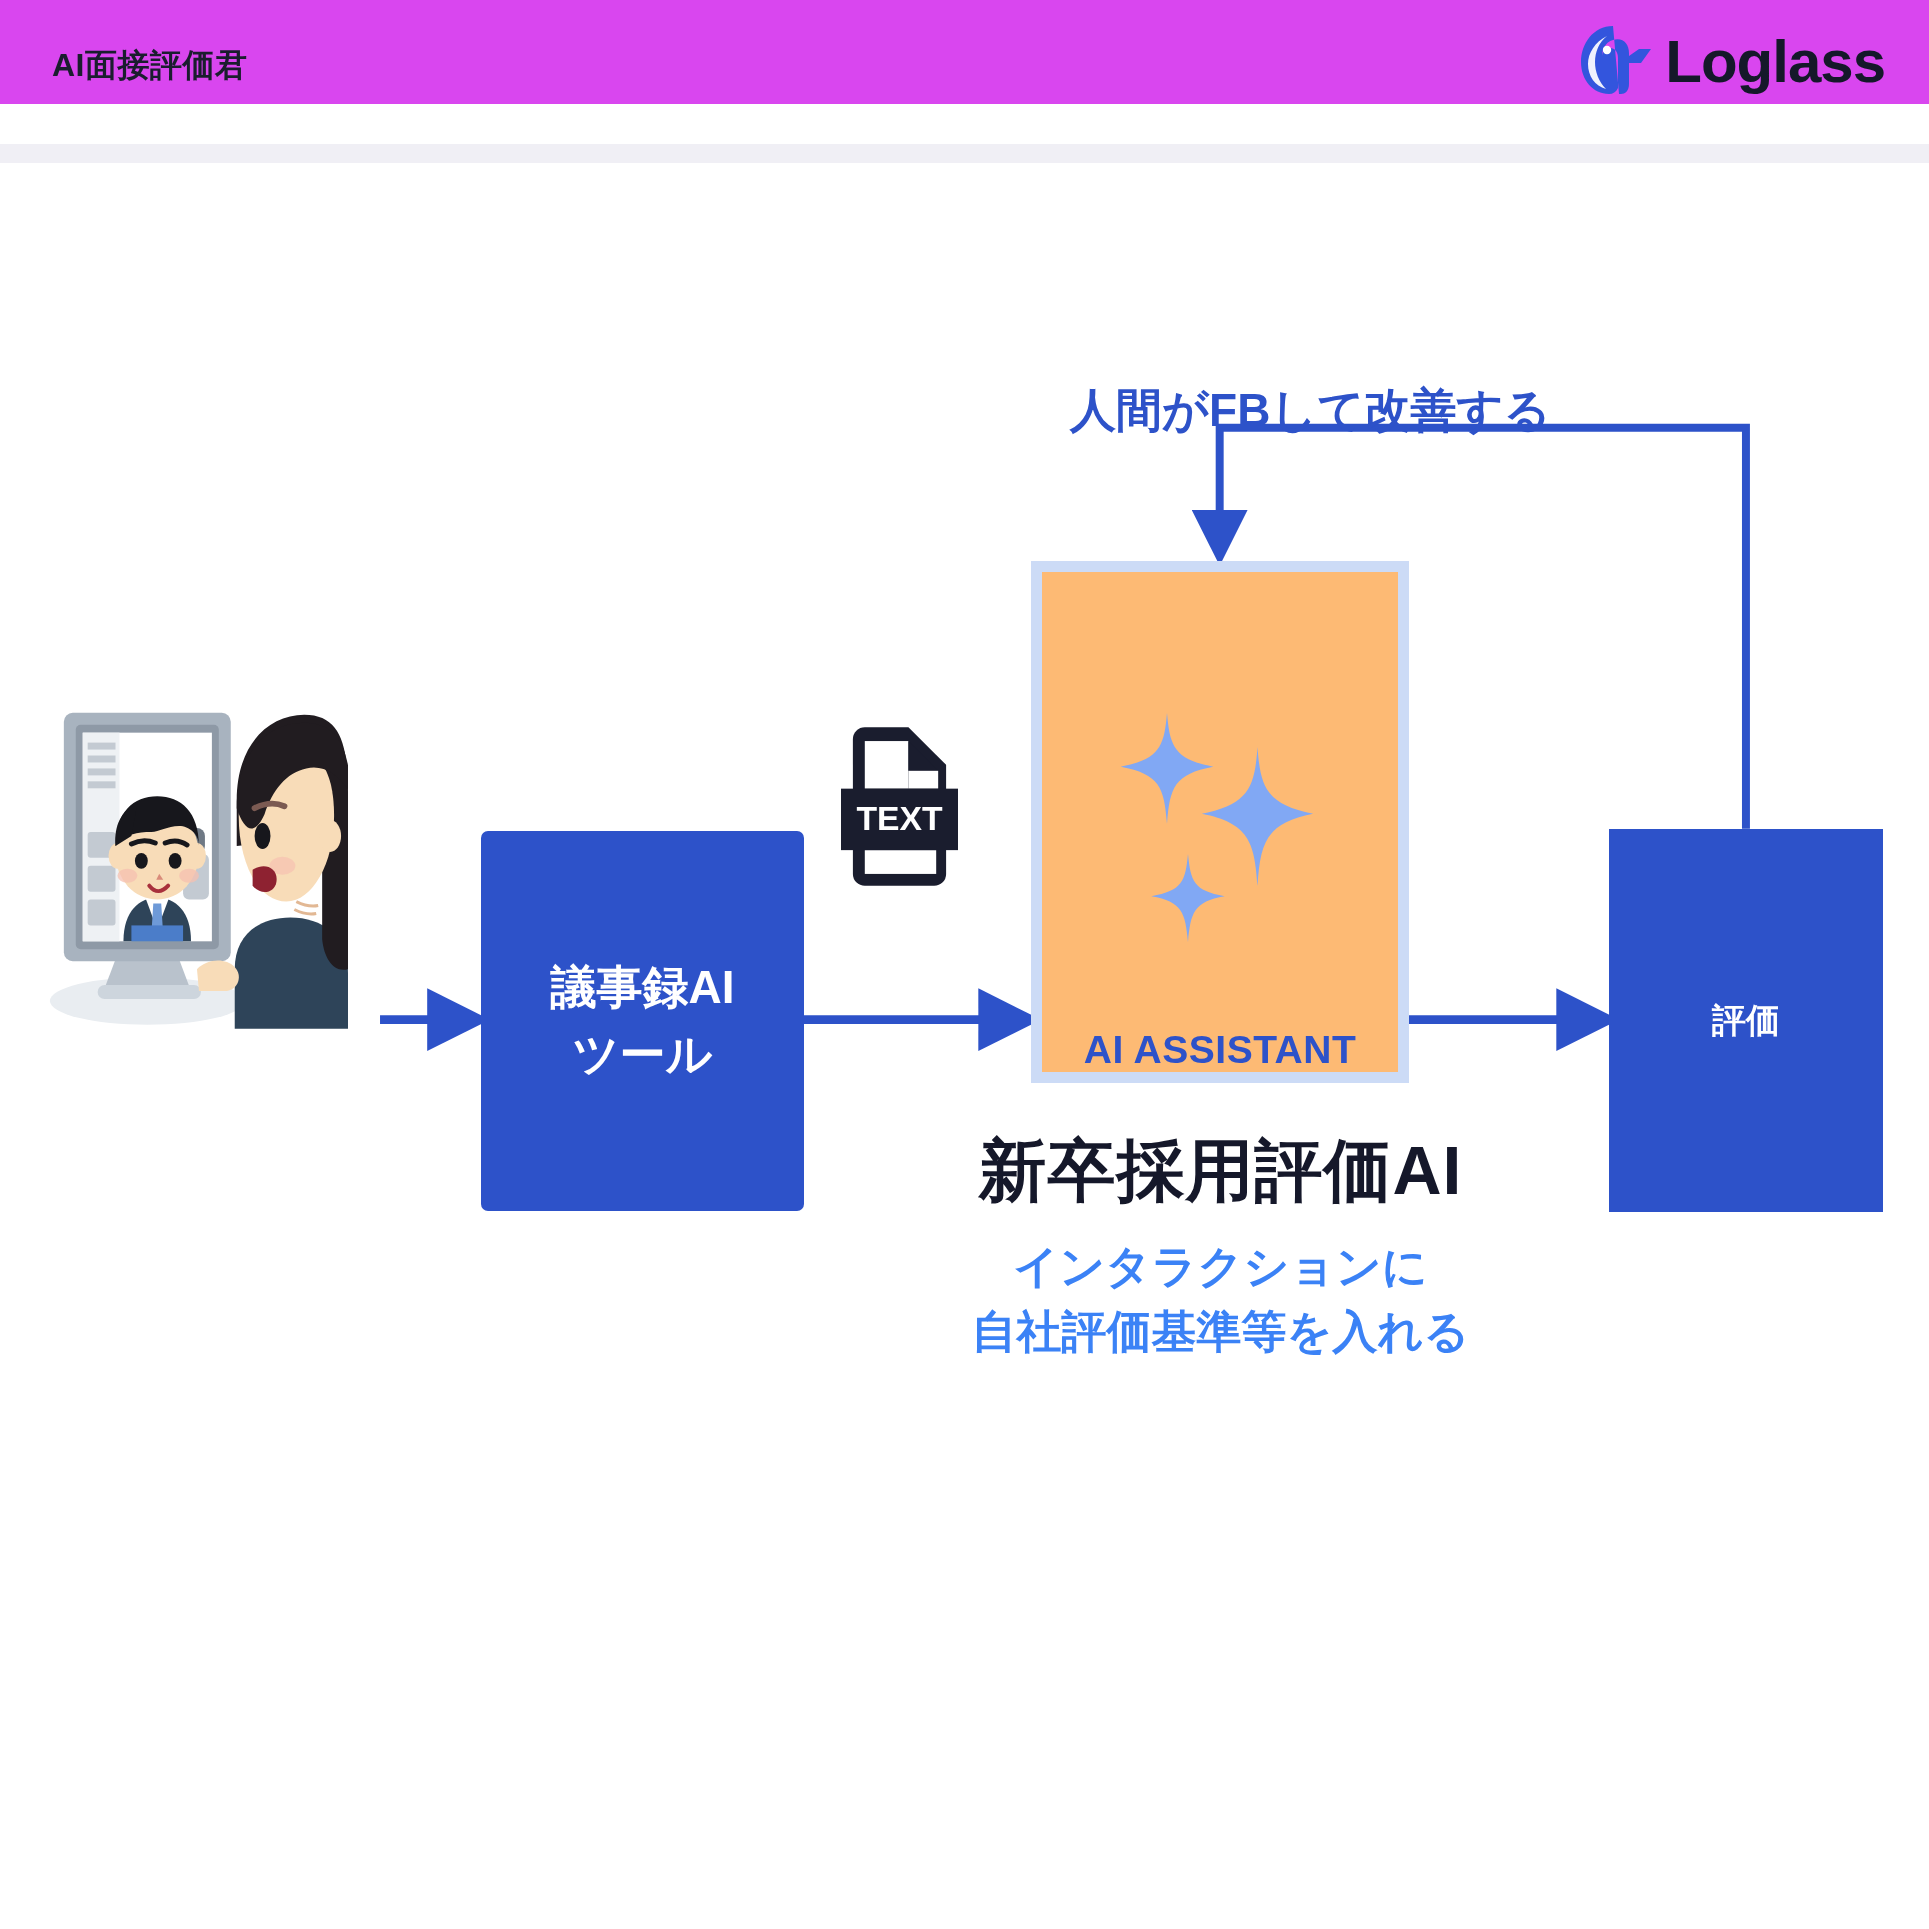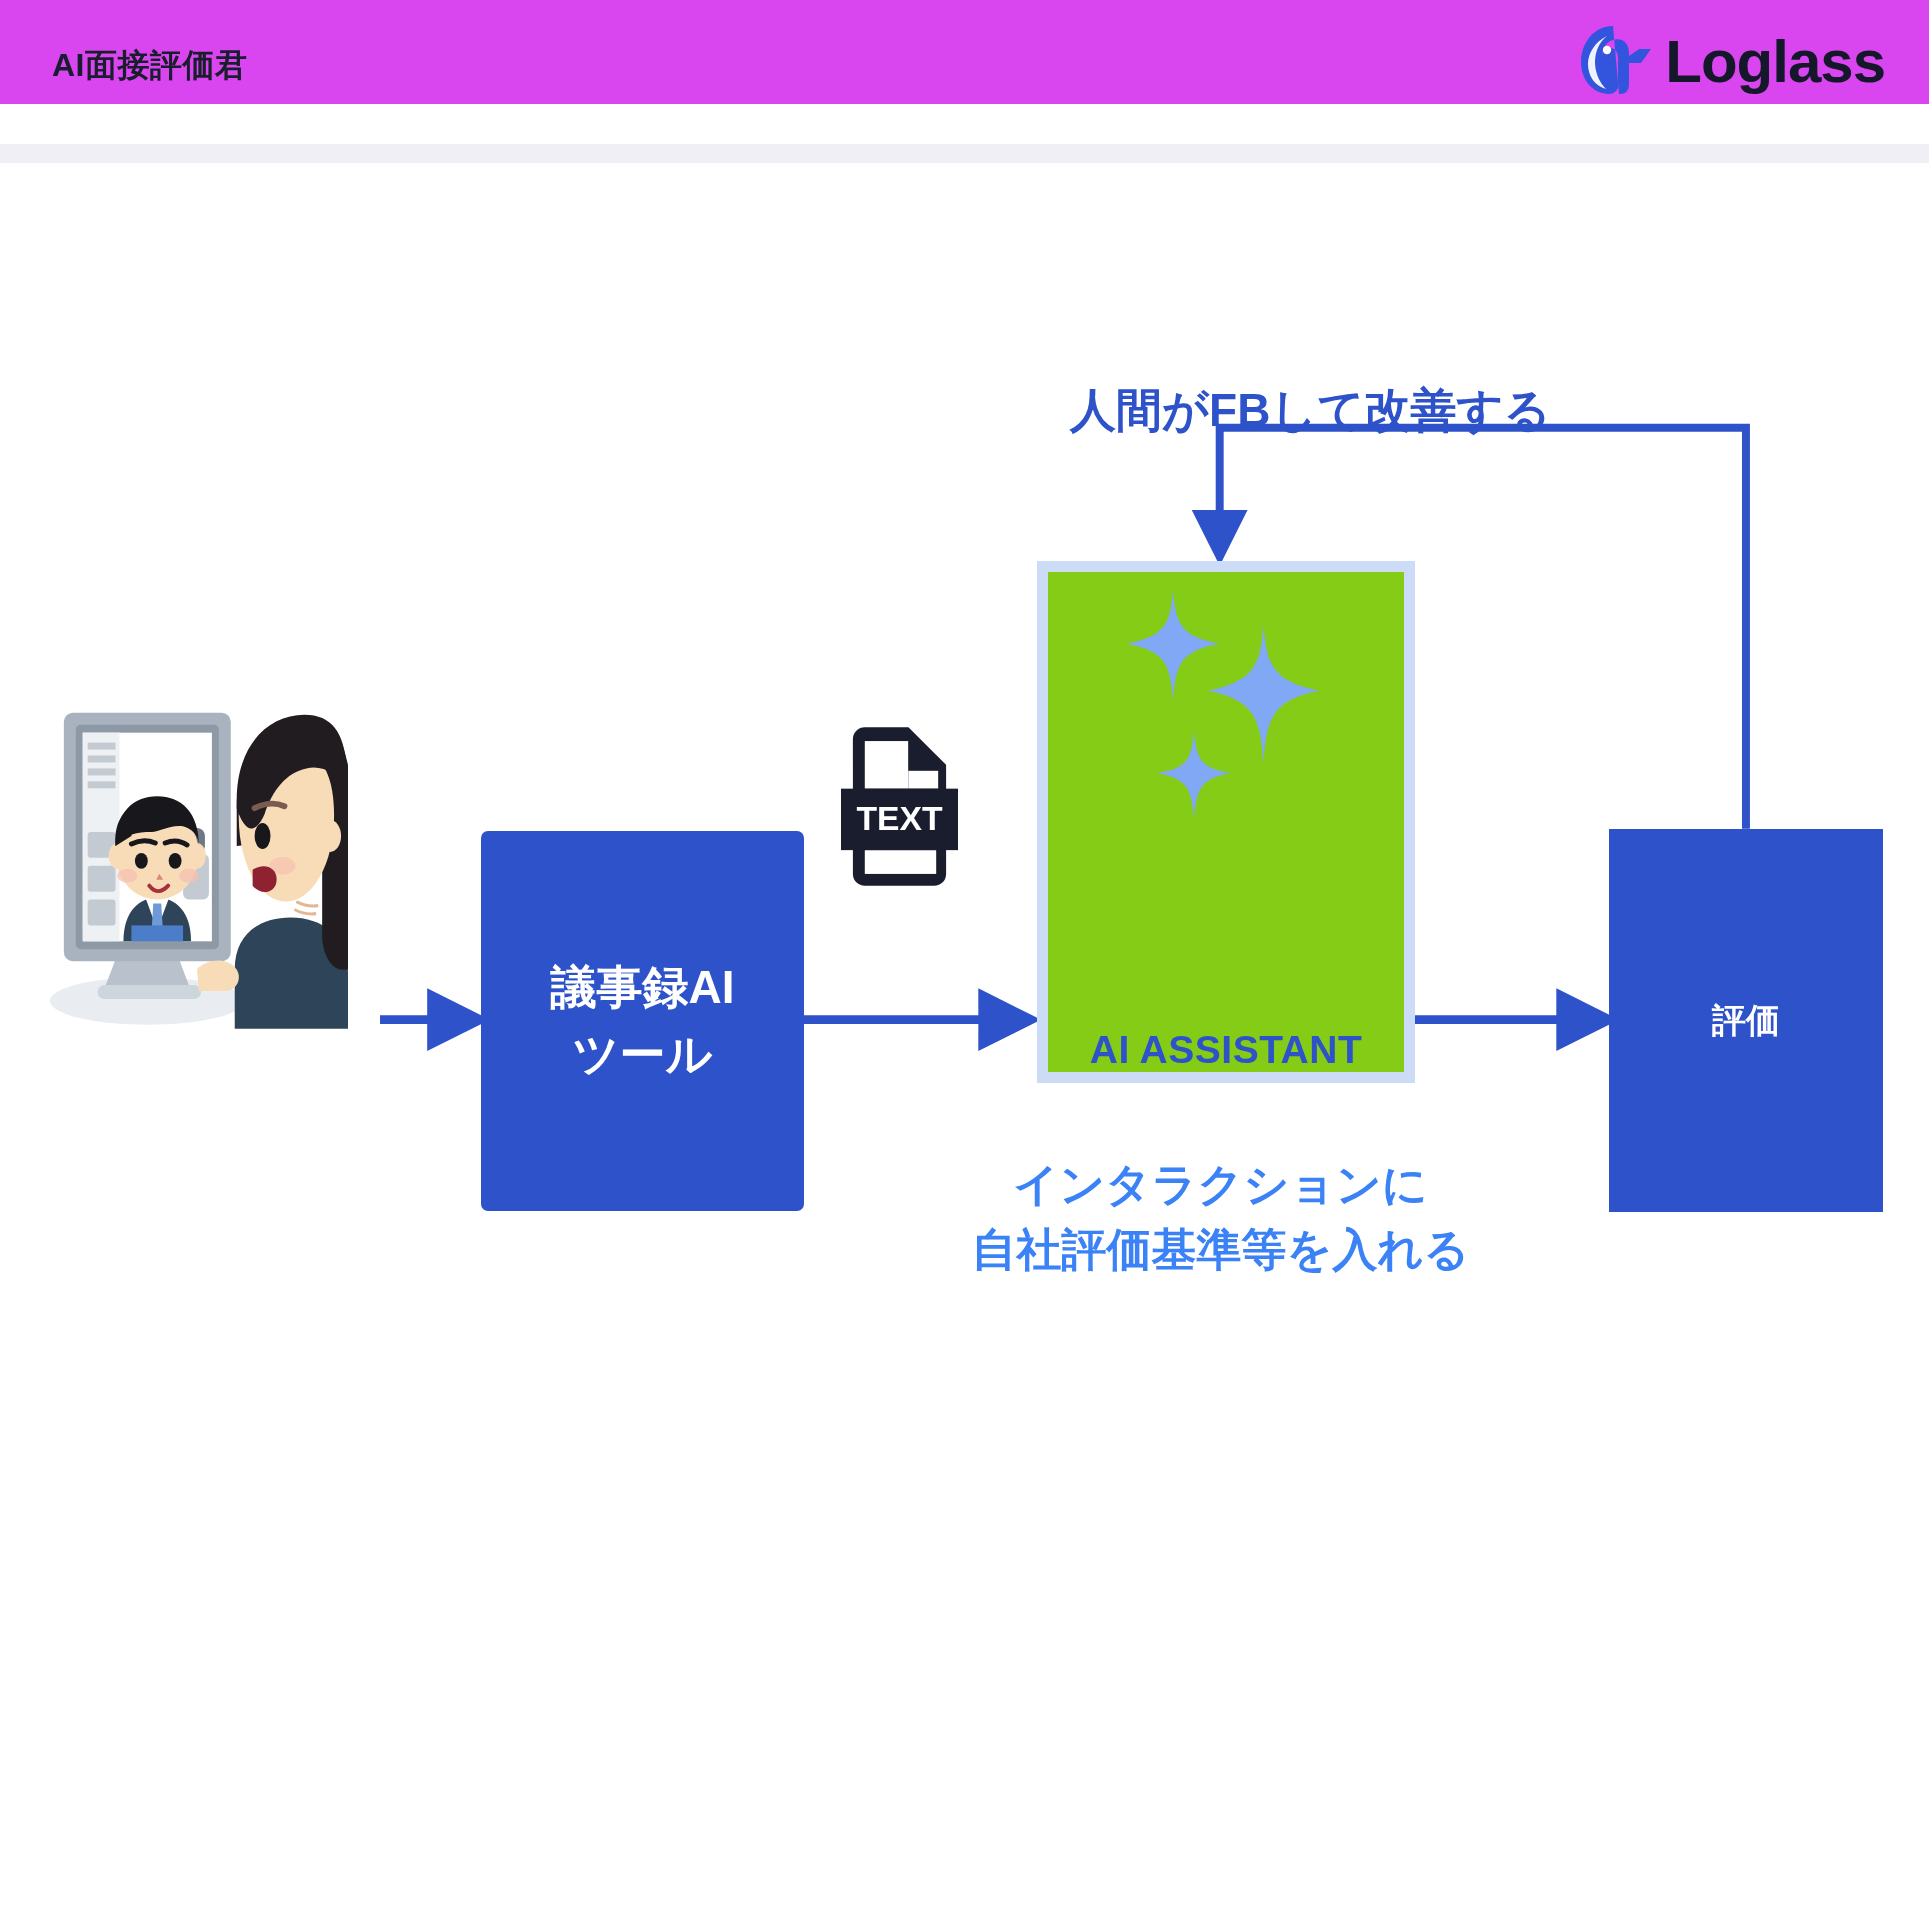--- a/index.html
+++ b/index.html
@@ -125,28 +125,27 @@
     font-size: 34px;
   }
 
   
   #ai-assistant-card {
     position: absolute;
     left: 1031px;
     top: 398px;
     width: 378px;
     height: 522px;
-    background: #84cc16;
+    background: #fdba74;
     border: 11px solid #ccdbf6;
     box-sizing: border-box;
     display: flex;
     flex-direction: column;
     align-items: center;
-    justify-content: space-between;
-    margin-left: 6px;
+    justify-content: flex-end;
   }
   #sparkle-cluster {
     position: relative;
     width: 259px;
     height: 269px;
     margin-top: 18px;
   }
   .sparkle {
     position: absolute;
     fill: #81a8f4;
@@ -356,20 +355,21 @@
     </div>
 
     <div id="ai-assistant-label">AI ASSISTANT</div>
   </div>
 
   <div id="evaluation-box" class="process-box">
     <span>評価</span>
   </div>
 
   <div id="ai-caption-block">
+    <div id="ai-caption-title">新卒採用評価AI</div>
     <div id="ai-caption-sub">
       <div>インタラクションに</div>
       <div>自社評価基準等を入れる</div>
     </div>
   </div>
 
 </div>
 
 
 </body></html>

